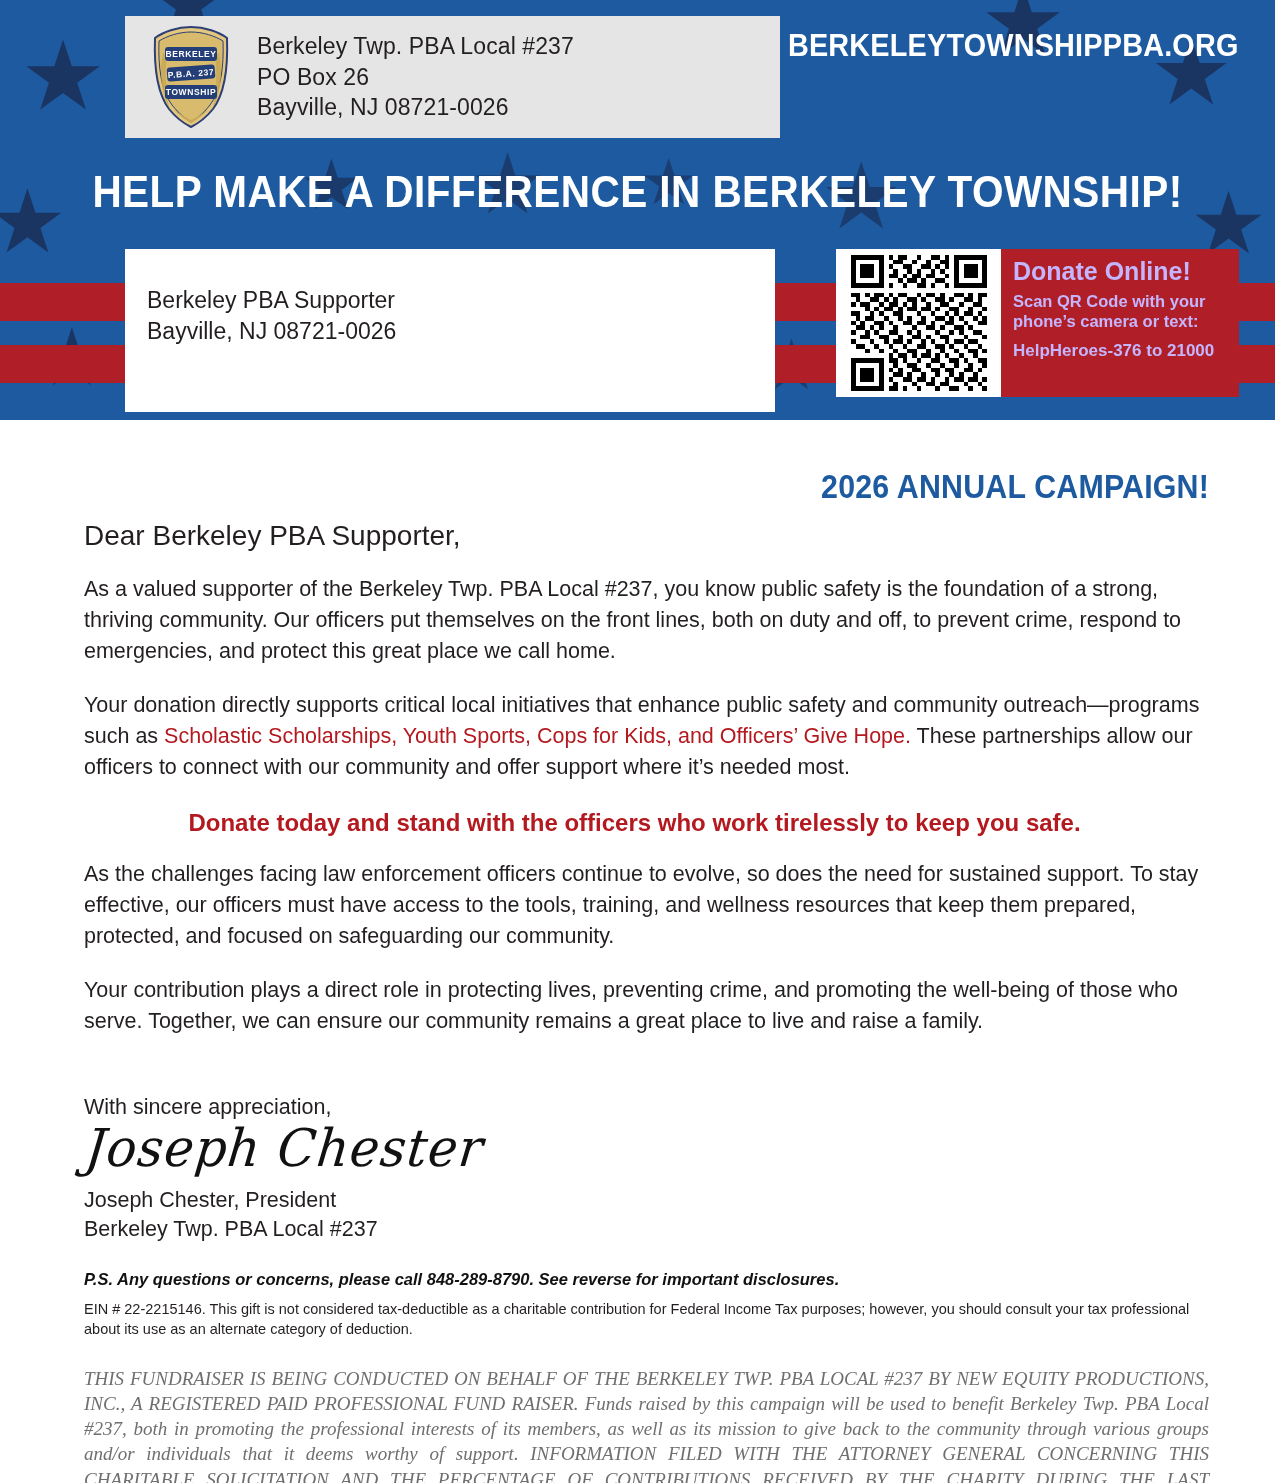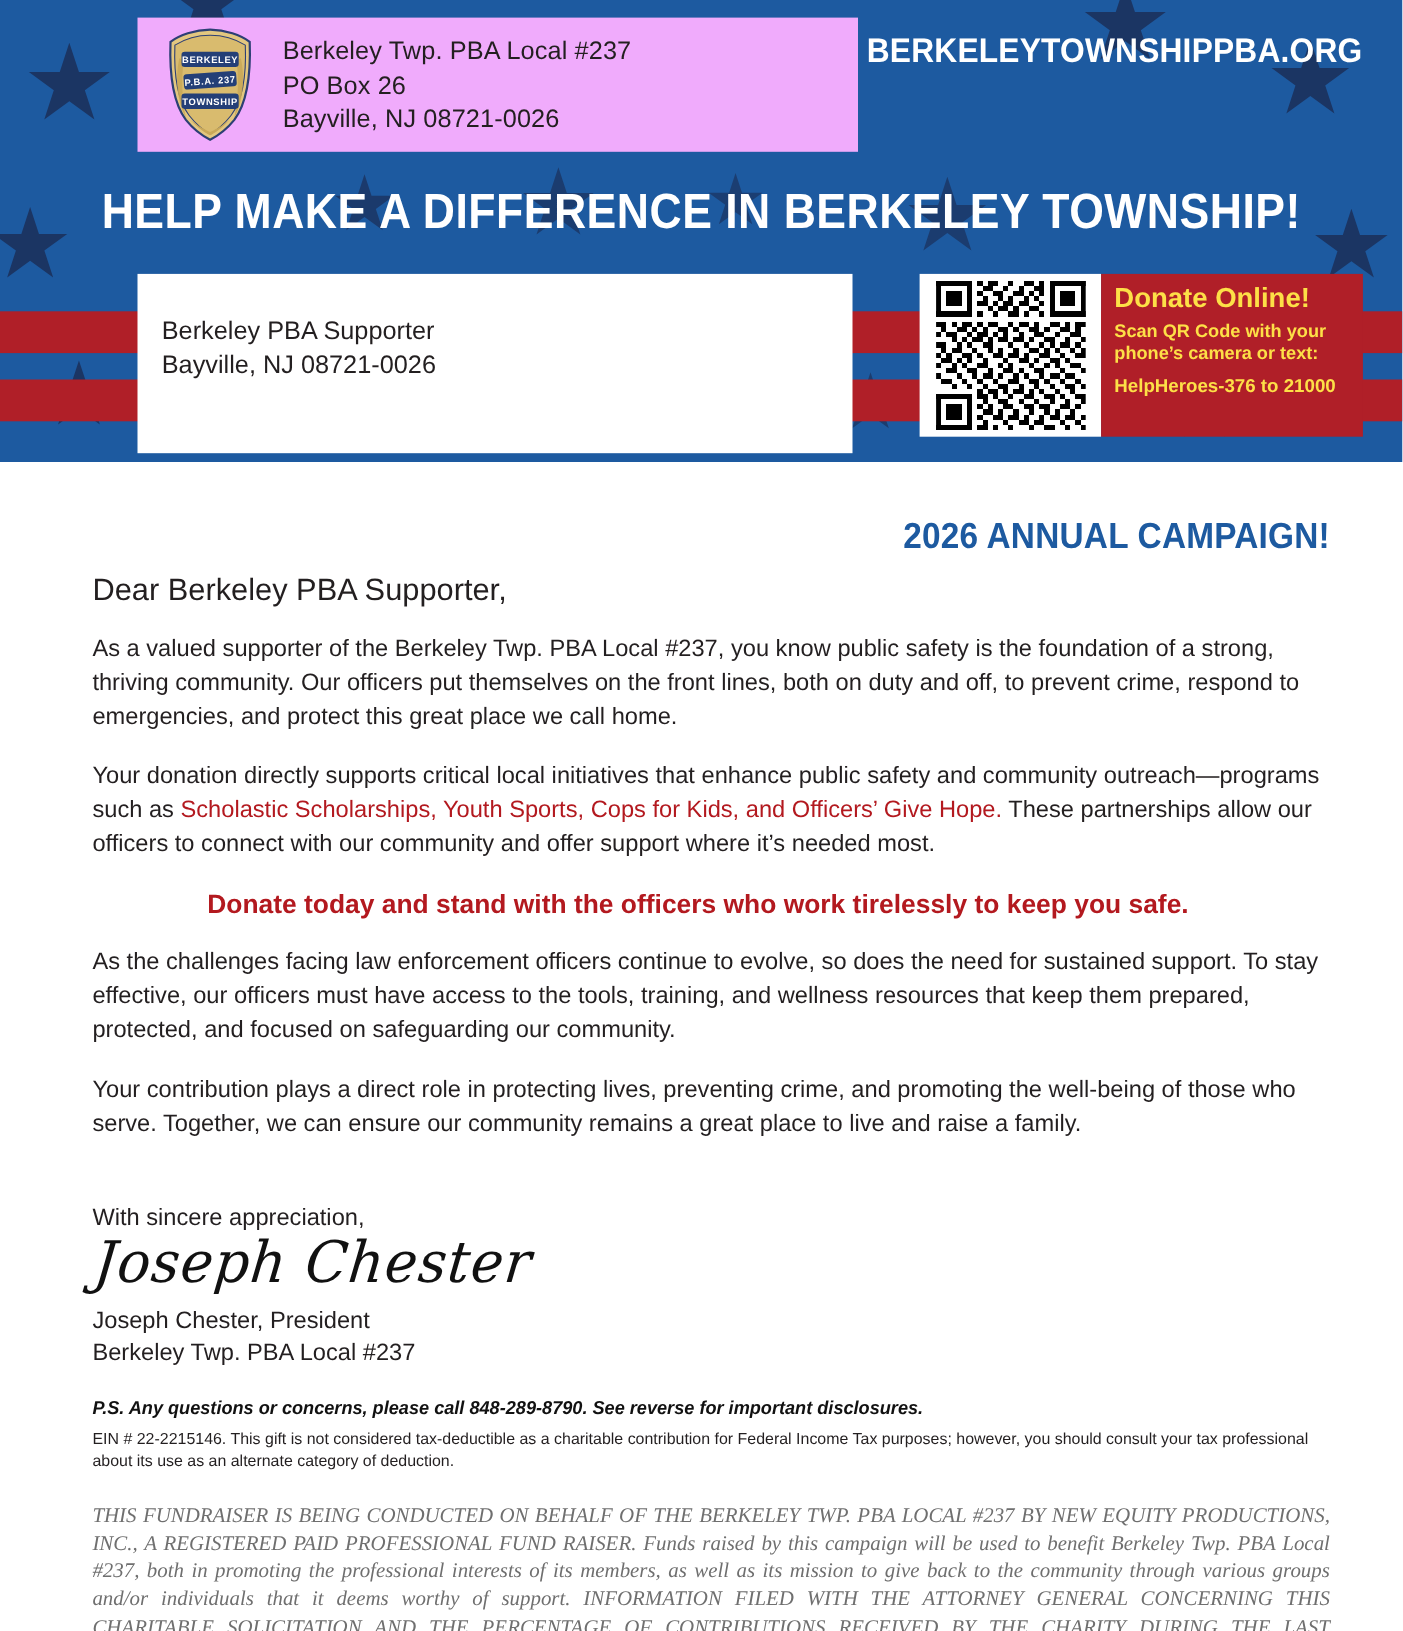--- a/index.html
+++ b/index.html
@@ -44,21 +44,21 @@
   .stripe-1 { top: 283px; height: 38px; }
   .stripe-2 { top: 345px; height: 38px; }
 
   
   .return-window {
     position: absolute;
     left: 125px;
     top: 16px;
     width: 655px;
     height: 122px;
-    background: #f0abfc;
+    background: #e5e5e5;
     display: flex;
     align-items: center;
     box-sizing: border-box;
     padding-left: 18px;
   }
   .badge-wrap {
     width: 96px;
     height: 108px;
     flex: 0 0 auto;
     position: relative;
@@ -162,21 +162,21 @@
     align-items: center;
     justify-content: center;
     flex: 0 0 auto;
   }
   .qr-code { display: block; }
   .donate-red {
     background: #b01f28;
     width: 238px;
     box-sizing: border-box;
     padding: 8px 0 0 12px;
-    color: #fde047;
+    color: #c4b5fd;
   }
   .donate-title {
     font-size: 25px;
     font-weight: bold;
     line-height: 1.15;
     margin-bottom: 5px;
   }
   .donate-sub {
     font-size: 16.5px;
     font-weight: bold;

